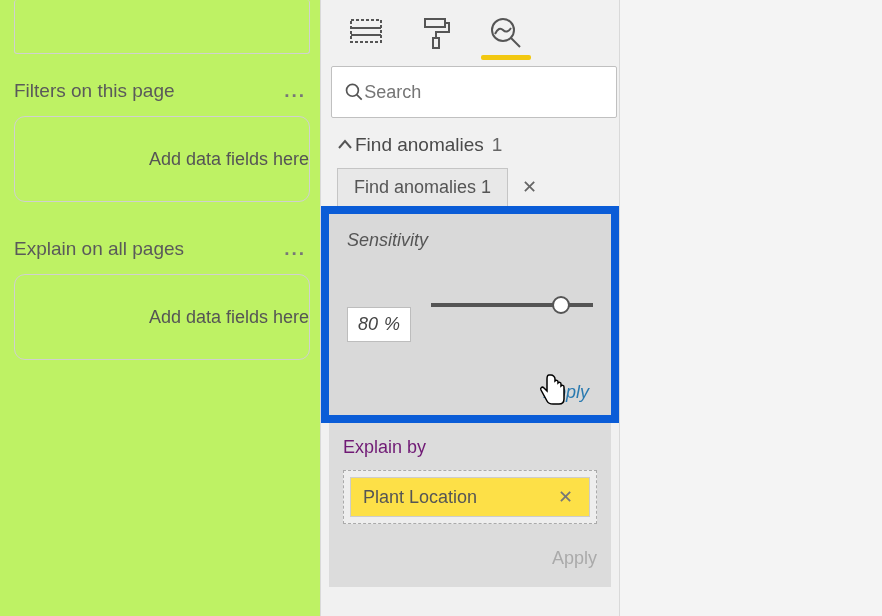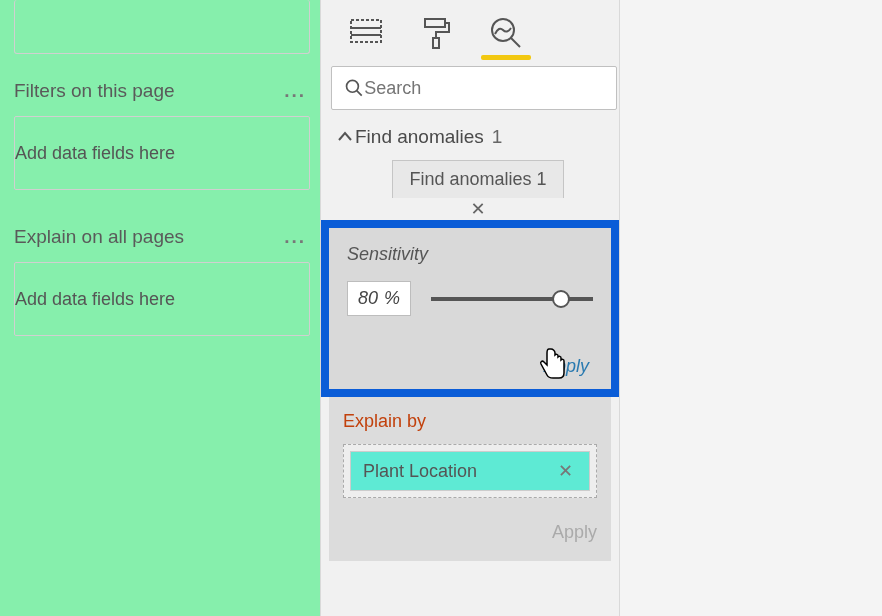--- a/index.html
+++ b/index.html
@@ -10,21 +10,21 @@
       display: flex;
       overflow: hidden;
       font-size: 18px;
       color: #333;
     }
 
     
     .filters-col {
       width: 320px;
       padding: 0 10px 0 14px;
-      background: #86efac;
+      background: #bef264;
     }
     .empty-top-box {
       height: 54px;
       border: 1px solid #d0d0d0;
       border-radius: 3px;
       margin-bottom: 26px;
       border-top: none; 
     }
     .filters-section-header {
       display: flex;
@@ -36,25 +36,25 @@
     }
     .ellipsis {
       letter-spacing: 2px;
       color: #777;
       cursor: pointer;
       font-weight: bold;
       padding-right: 4px;
     }
     .drop-field {
       border: 1px solid #d0d0d0;
-      border-radius: 2px;
-      height: 74px;
-      display: flex;
-      align-items: center;
-      justify-content: flex-start;
+      border-radius: 11px;
+      height: 86px;
+      display: flex;
+      align-items: center;
+      justify-content: flex-end;
       color: #555;
       font-size: 18px;
       margin-bottom: 36px;
     }
 
     
     .analytics-col {
       width: 300px;
       background: #f1f1f1;
       border-left: 1px solid #d9d9d9;
@@ -86,21 +86,21 @@
       border-radius: 2px;
     }
     .icon-build svg, .icon-format svg, .icon-analytics svg { width: 34px; height: 34px; }
     .icon-color { stroke: #555; fill: none; stroke-width: 2; }
 
     
     .search-box {
       margin: 10px 2px 0 10px;
       border: 1px solid #c0c0c0;
       background: #fff;
-      height: 44px;
+      height: 52px;
       display: flex;
       align-items: center;
       padding: 0 12px;
       gap: 0;
       border-radius: 2px;
     }
     .search-box input {
       border: none;
       outline: none;
       font-size: 18px;
@@ -120,21 +120,20 @@
       font-size: 19px;
       cursor: pointer;
     }
     .accordion-head .count { margin-left: 6px; color: #666; }
 
     
     .card-tab {
       margin: 0 0 0 16px;
       display: flex;
       align-items: center;
-      flex-direction: column;
     }
     .card-tab .tab-label {
       border: 1px solid #c5c5c5;
       border-bottom: none;
       background: #e8e8e8;
       padding: 8px 16px;
       font-size: 18px;
       color: #555;
     }
     .card-tab .close-tab {
@@ -161,20 +160,21 @@
     }
     .sens-value {
       display: flex;
       align-items: center;
       gap: 6px;
       background: #fff;
       border: 1px solid #bdbdbd;
       padding: 6px 10px;
       font-size: 18px;
       color: #444;
+      margin-top: 40px;
     }
     .slider {
       position: relative;
       flex: 1;
       height: 4px;
       background: #555;
     }
     .slider .thumb {
       position: absolute;
       top: 50%;
@@ -202,31 +202,31 @@
       bottom: 10px;
       pointer-events: none;
     }
 
     
     .explain-wrap {
       background: #dcdcdc;
       margin: 0 8px 0 8px;
       padding: 14px 14px 18px 14px;
     }
-    .explain-title { color: #c2410c; font-size: 18px; margin-bottom: 12px; }
+    .explain-title { color: #701a75; font-size: 18px; margin-bottom: 12px; }
     .chip {
       border: 1px dashed #aaa;
       background: #eeeeee;
       padding: 6px;
       display: flex;
       align-items: center;
     }
     .chip-inner {
       border: 1px solid #ccc;
-      background: #5eead4;
+      background: #fde047;
       flex: 1;
       padding: 8px 12px;
       display: flex;
       align-items: center;
       justify-content: space-between;
       color: #555;
       font-size: 18px;
     }
     .chip-close { color: #777; cursor: pointer; font-size: 18px; padding: 0 4px; }
     .apply-muted {

